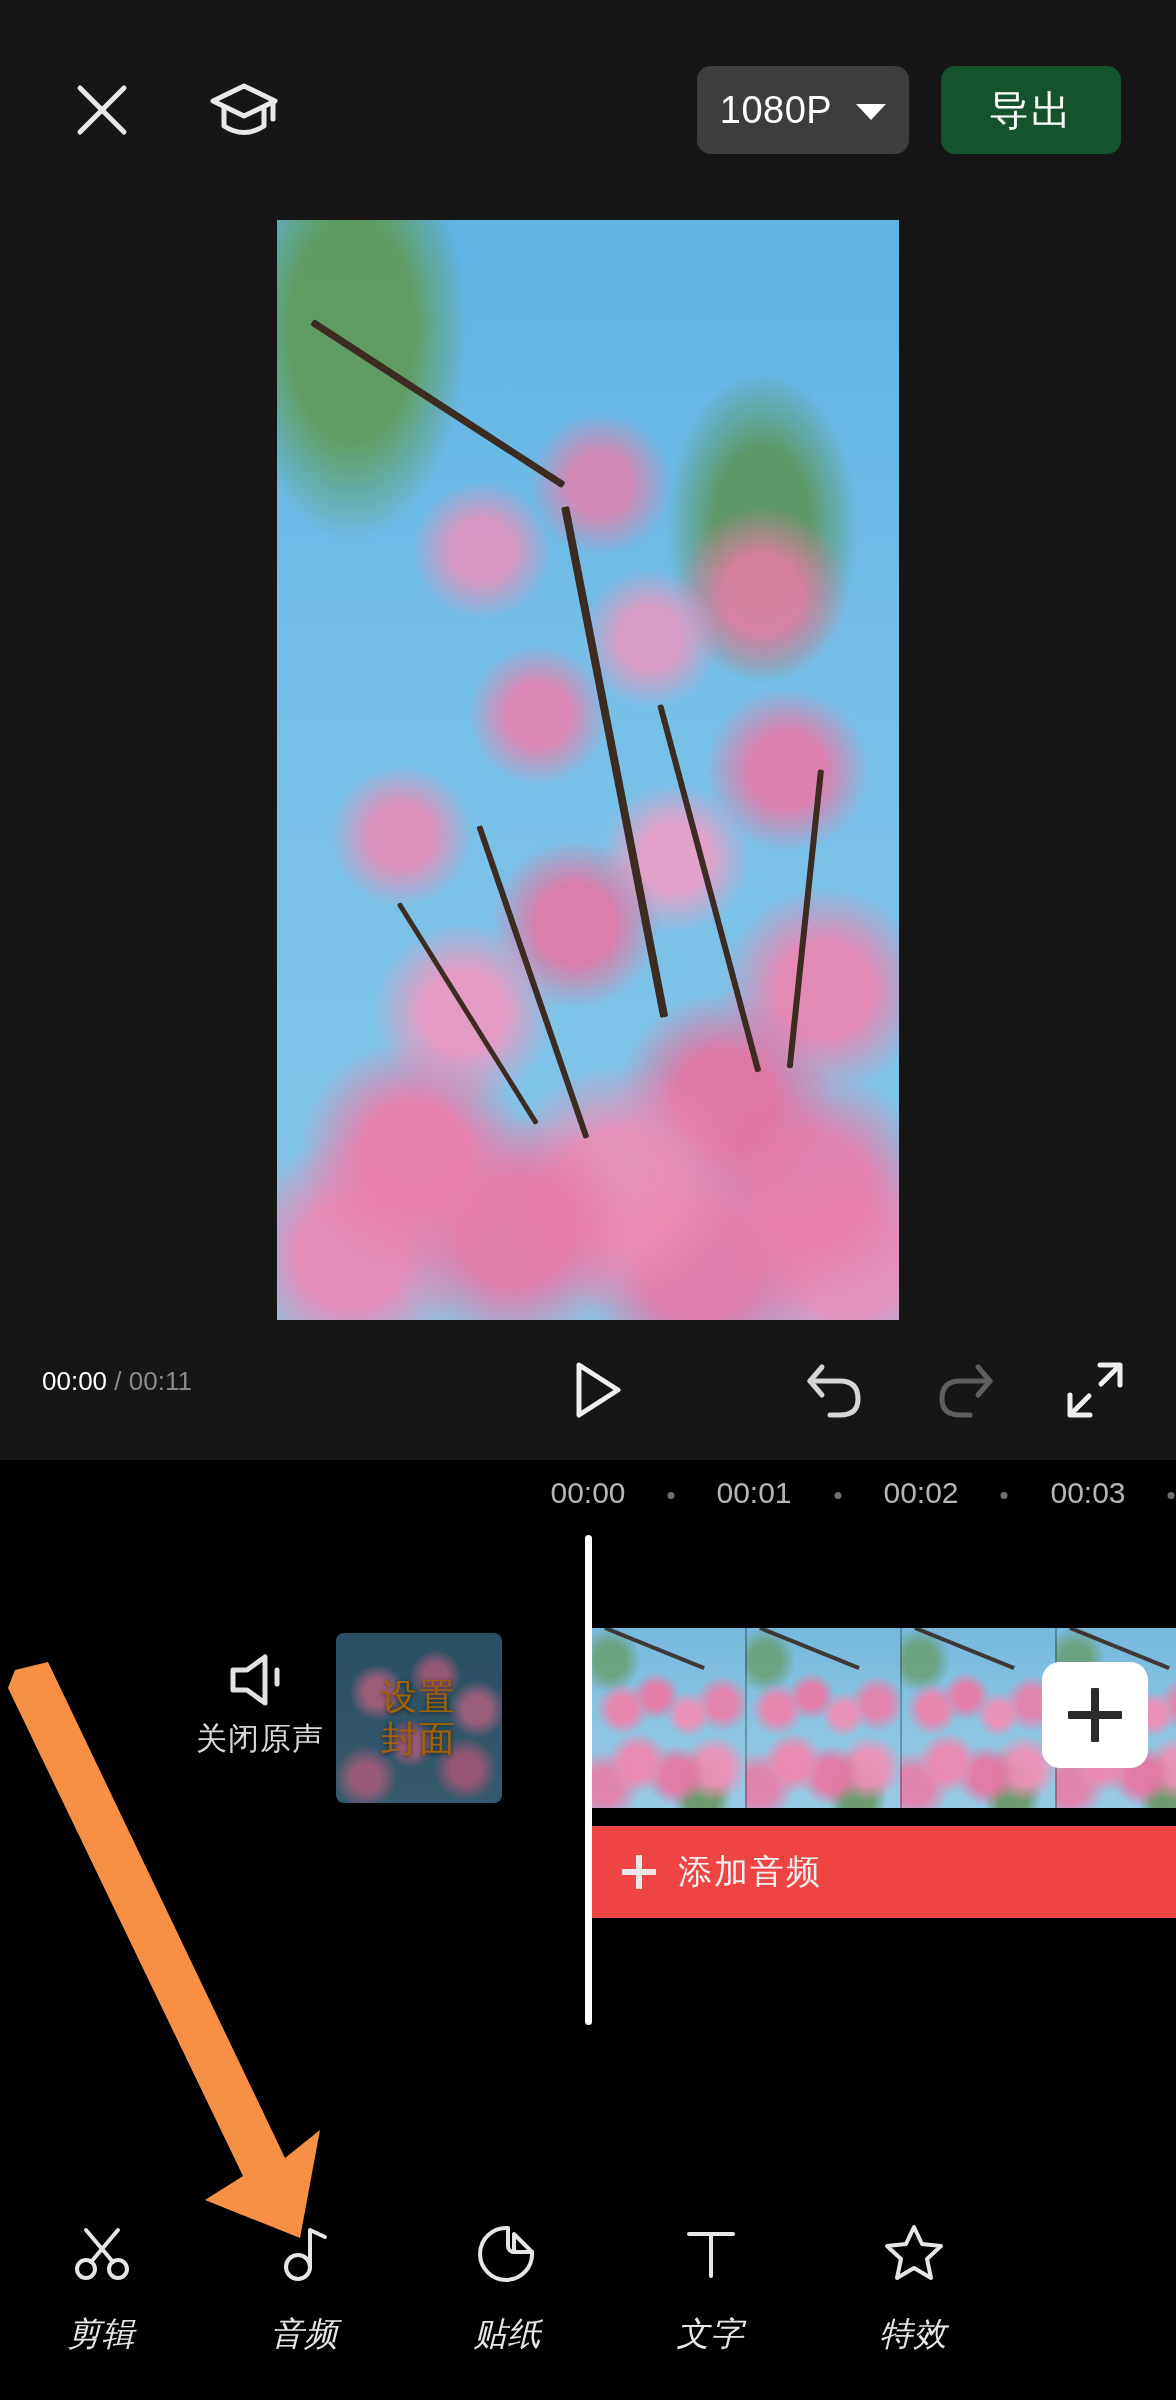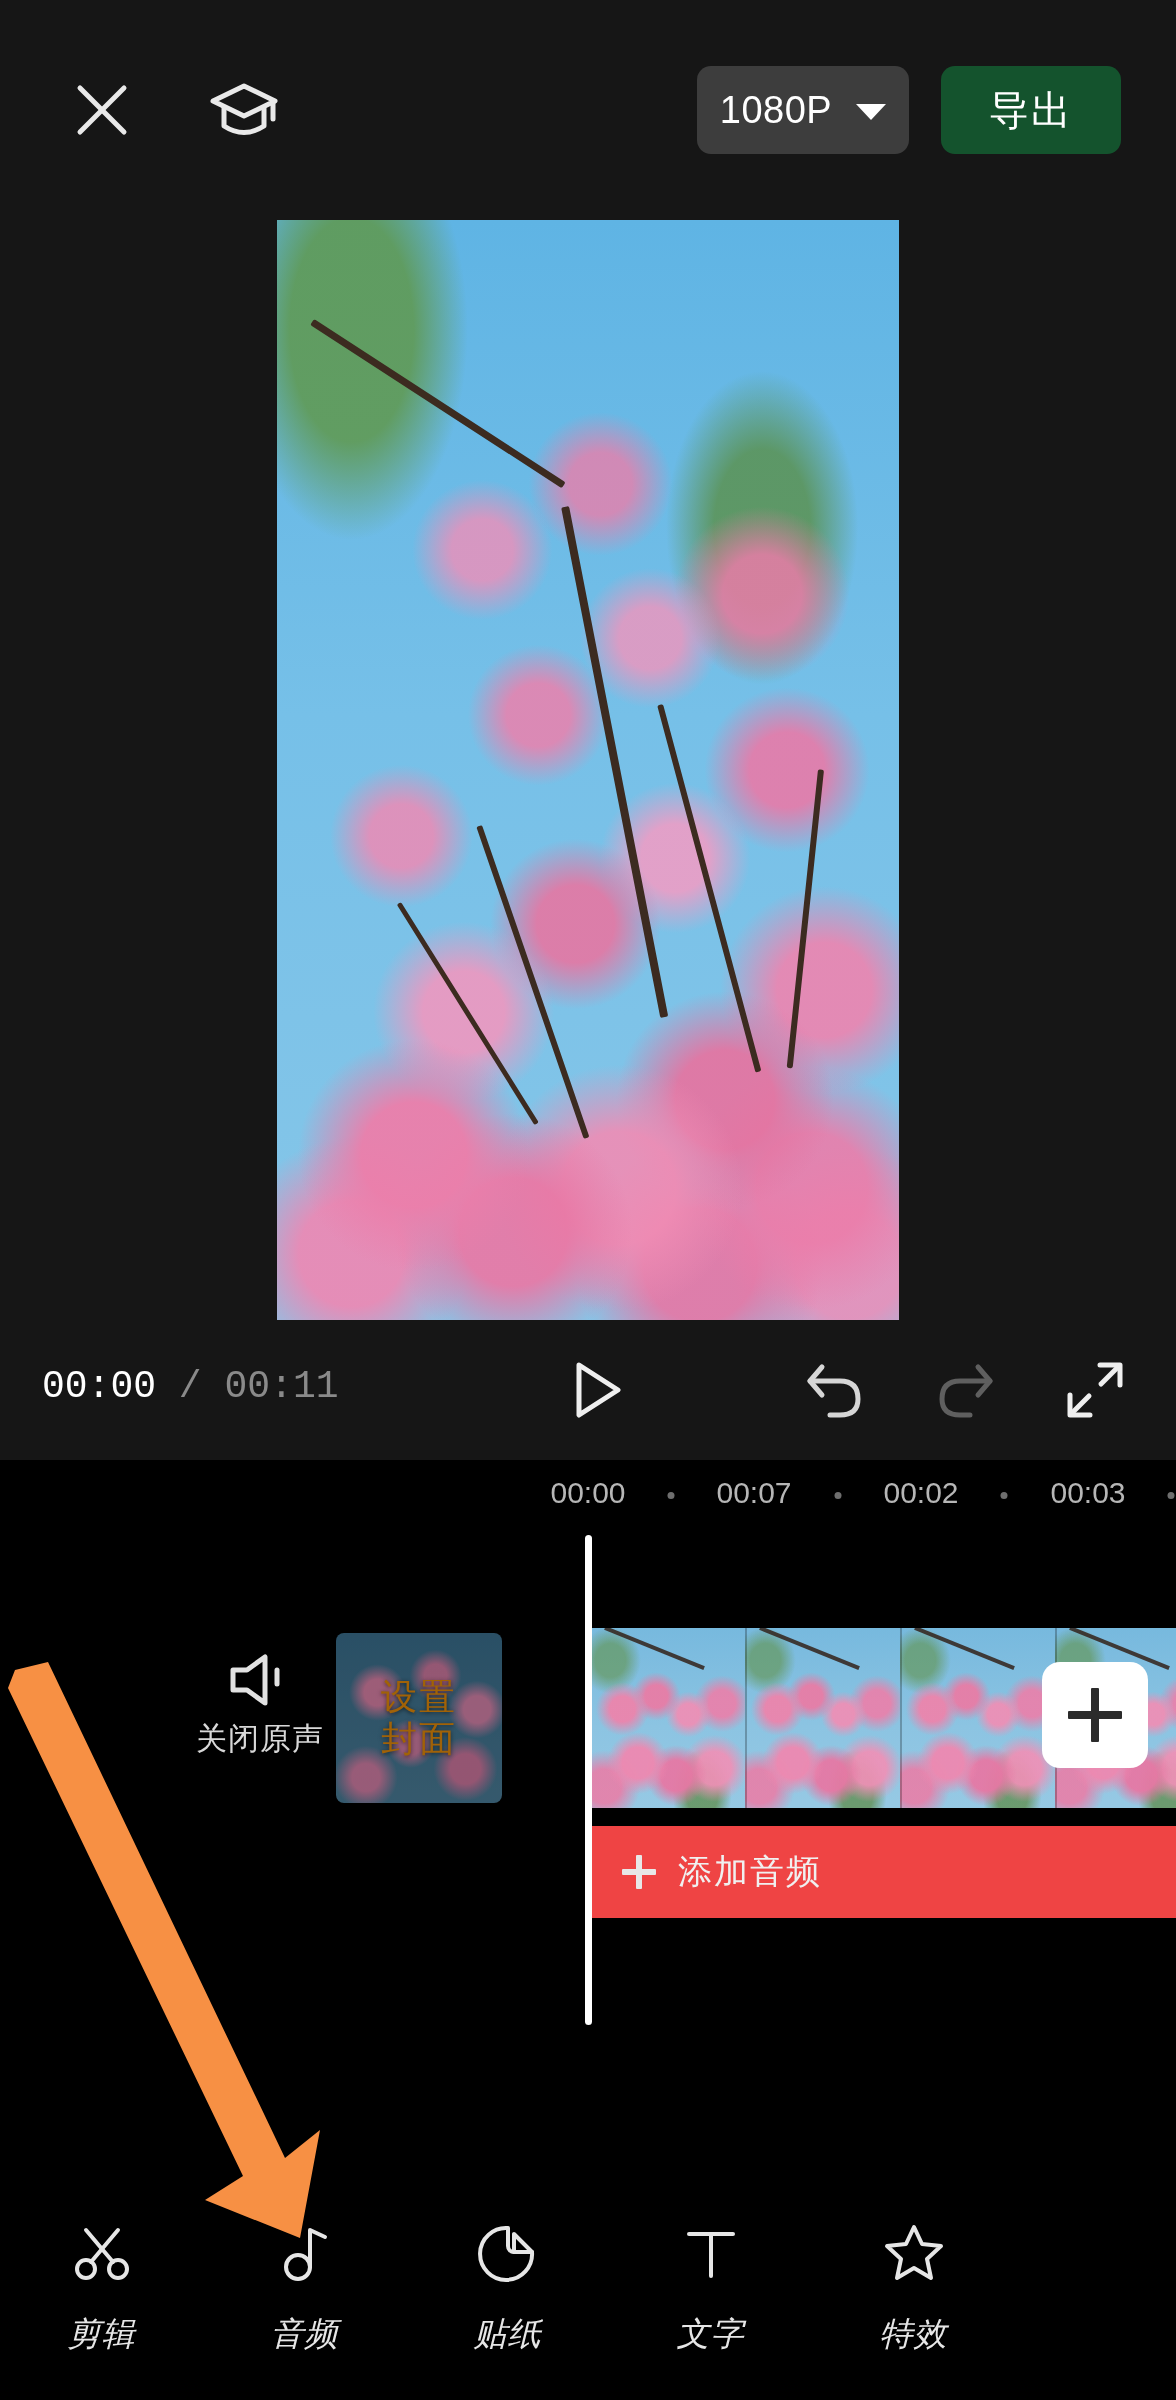--- a/index.html
+++ b/index.html
@@ -90,21 +90,21 @@
     position: absolute; background: #3c2b20; border-radius: 2px;
   }
   .b1 { left: 6%;  top: 9%;  width: 300px; height: 7px; transform: rotate(33deg); transform-origin: left top; }
   .b2 { left: 47%; top: 26%; width: 520px; height: 8px; transform: rotate(79deg); transform-origin: left top; }
   .b3 { left: 62%; top: 44%; width: 380px; height: 6px; transform: rotate(75deg); transform-origin: left top; }
   .b4 { left: 33%; top: 55%; width: 330px; height: 6px; transform: rotate(71deg); transform-origin: left top; }
   .b5 { left: 20%; top: 62%; width: 260px; height: 5px; transform: rotate(58deg); transform-origin: left top; }
   .b6 { left: 88%; top: 50%; width: 300px; height: 6px; transform: rotate(96deg); transform-origin: left top; }
   .time-text {
     position: absolute; left: 42px; top: 1368px;
-    font-size: 38px; line-height: 1; font-family: Liberation Mono, monospace;
+    font-size: 26px; line-height: 1;
   }
   .time-cur { color: #ffffff; }
   .time-sep { color: #8a8a8a; }
   .time-tot { color: #8a8a8a; }
   .play-btn {
     position: absolute; left: 560px; top: 1355px; width: 70px; height: 70px;
   }
   .undo-btn { position: absolute; left: 800px; top: 1355px; width: 70px; height: 70px; }
   .redo-btn { position: absolute; left: 930px; top: 1355px; width: 70px; height: 70px; }
   .full-btn { position: absolute; left: 1060px; top: 1355px; width: 70px; height: 70px; }
@@ -330,21 +330,21 @@
         <path d="M30 60 L10 60 L10 40" fill="none" stroke="#efefef" stroke-width="5" stroke-linecap="round" stroke-linejoin="round"></path>
         <line x1="59" y1="11" x2="41" y2="29" stroke="#efefef" stroke-width="5" stroke-linecap="round"></line>
         <line x1="11" y1="59" x2="29" y2="41" stroke="#efefef" stroke-width="5" stroke-linecap="round"></line>
       </svg>
     </div>
   </div>
 
   <div class="timeline">
     <div class="ruler" id="ruler">
         <div class="ruler-item" style="left: 588px;">00:00</div>
-        <div class="ruler-item" style="left: 754px;">00:07</div>
+        <div class="ruler-item" style="left: 754px;">00:01</div>
         <div class="ruler-item" style="left: 921px;">00:02</div>
         <div class="ruler-item" style="left: 1088px;">00:03</div>
         <div class="ruler-dot" style="left: 671px;"></div>
         <div class="ruler-dot" style="left: 838px;"></div>
         <div class="ruler-dot" style="left: 1004px;"></div>
         <div class="ruler-dot" style="left: 1171px;"></div>
       </div>
   </div>
 
   <div class="playhead"></div>

